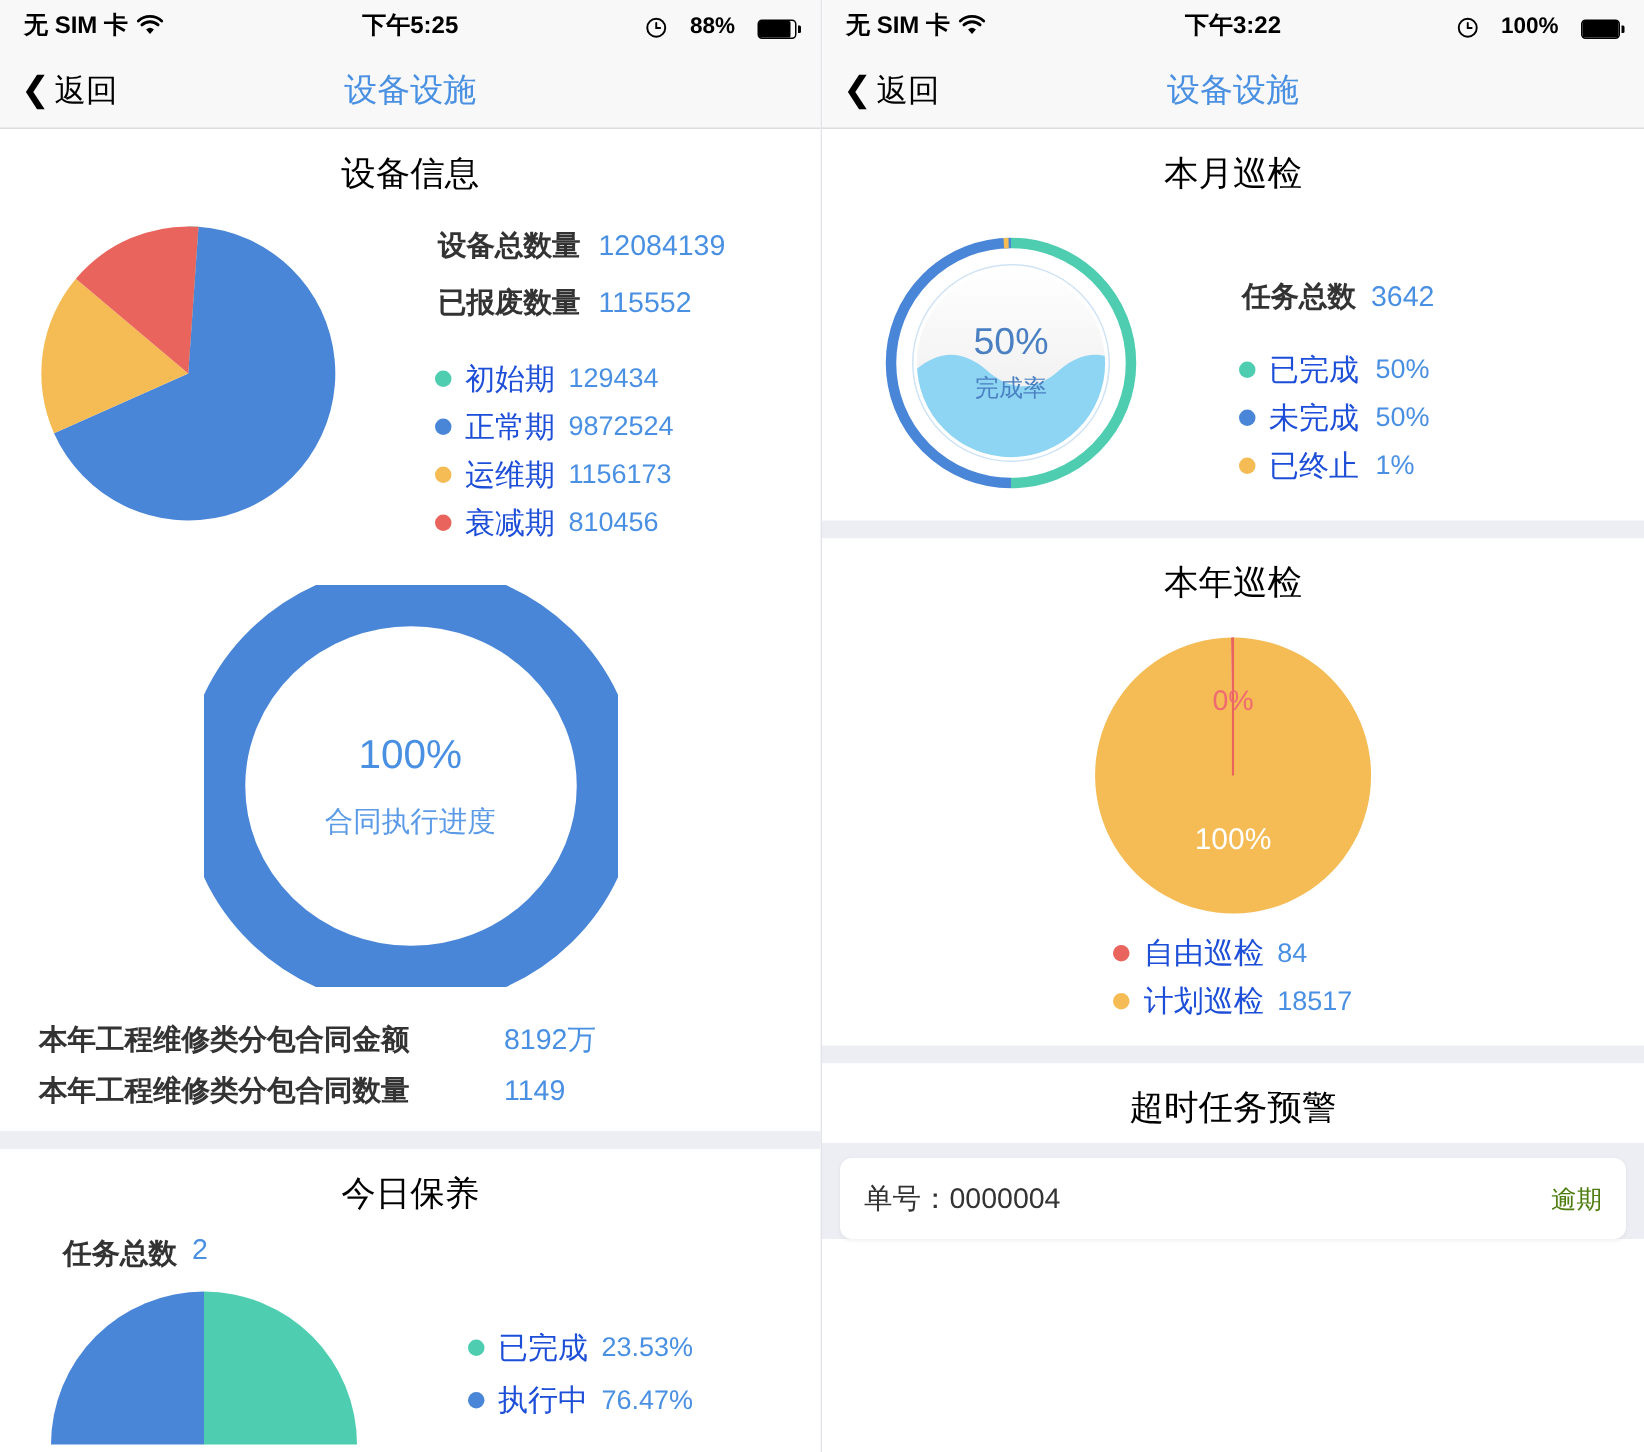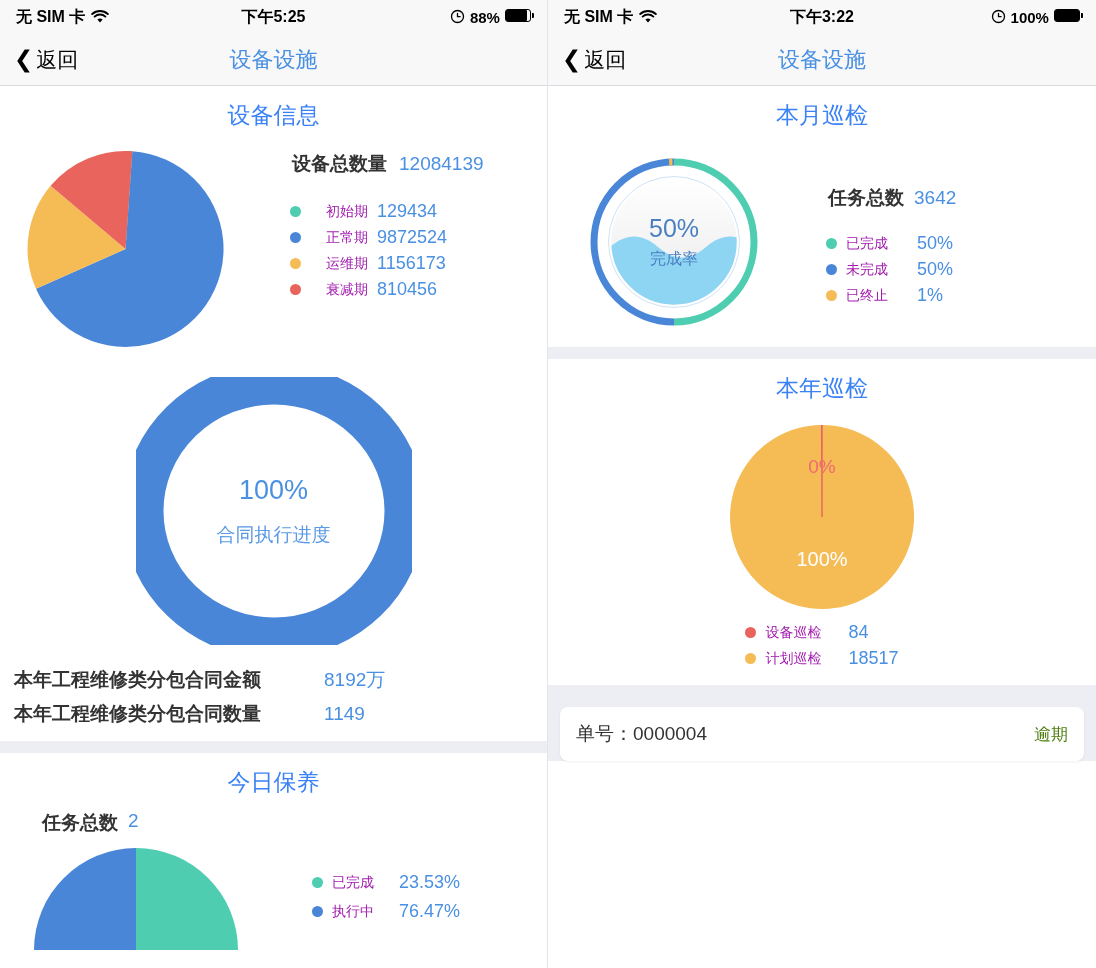--- a/index.html
+++ b/index.html
@@ -16,22 +16,22 @@
   .phone.left { border-right: 1px solid #e3e4ea; }
 
   
   .statusbar {
     height: 34px; display: flex; align-items: center;
     padding: 0 16px; font-size: 16px; font-weight: bold; color: #000;
     background: #f8f8f8;
   }
   .sb-left { display: flex; align-items: center; gap: 6px; width: 33%; }
   .sb-center { width: 34%; text-align: center; letter-spacing: 0px; }
-  .sb-right { width: 33%; display: flex; align-items: flex-start;
-              justify-content: flex-end; gap: 5px; }
+  .sb-right { width: 33%; display: flex; align-items: flex-end;
+              justify-content: flex-end; gap: 15px; }
   .wifi-icon { display: inline-block; }
   .batt-pct { font-size: 15px; font-weight: bold; }
   .battery {
     width: 26px; height: 13px; border: 1.5px solid #000; border-radius: 3px;
     position: relative; display: inline-block;
   }
   .battery::after {
     content: ""; position: absolute; right: -4px; top: 3.5px;
     width: 2px; height: 5px; background: #000; border-radius: 0 1px 1px 0;
   }
@@ -50,33 +50,33 @@
   .nav-chevron { font-size: 23px; font-weight: 300; line-height: 1; }
   .nav-title {
     position: absolute; left: 0; right: 0; text-align: center;
     font-size: 22px; color: #4a90e2; pointer-events: none;
   }
 
   
   .gap { height: 12px; background: #eceef3; }
   .section { background: #fff; }
   .sec-title {
-    text-align: center; font-size: 23px; color: #3b82f6;
+    text-align: center; font-size: 23px; color: #000000;
     padding: 14px 0 8px 0; font-weight: 400;
   }
 
   
   .kv-row { display: flex; align-items: baseline; gap: 10px; }
   .kv-label { font-size: 19px; color: #333; font-weight: bold; }
   .kv-value { font-size: 19px; color: #4a90e2; }
 
   .legend { display: flex; flex-direction: column; gap: 5px; }
   .legend-item { display: flex; align-items: center; gap: 9px; }
   .dot { width: 11px; height: 11px; border-radius: 50%; flex: none; }
-  .lg-label { font-size: 14px; color: #a21caf; min-width: 58px; }
+  .lg-label { font-size: 20px; color: #1d4ed8; min-width: 58px; }
   .lg-value { font-size: 18px; color: #4a90e2; }
 
   
   .eq-body { display: flex; padding: 4px 0 10px 0; text-align: right; }
   .eq-chart { width: 250px; display: flex; justify-content: center;
               align-items: flex-start; padding-top: 6px; }
   .eq-right { flex: 1; padding-top: 8px; }
   .eq-totals { display: flex; flex-direction: column; gap: 12px;
                align-items: flex-start; padding-left: 42px; }
   .eq-totals .kv-row { gap: 12px; }
@@ -88,21 +88,21 @@
   .donut-center {
     position: absolute; inset: 0; display: flex; flex-direction: column;
     align-items: center; justify-content: center; gap: 16px;
   }
   .donut-pct { font-size: 27px; color: #4a90e2; }
   .donut-label { font-size: 19px; color: #5a9ae6; }
 
   
   .contract { padding: 4px 0 10px 14px; }
   .contract .kv-row { padding: 4px 0; }
-  .contract .kv-label { min-width: 300px; }
+  .contract .kv-label { min-width: 300px; margin-left: 12px; }
 
   
   .tm-body { display: flex; padding-top: 4px; }
   .tm-chart { width: 272px; display: flex; justify-content: center; }
   .tm-right { flex: 1; padding-left: 18px; }
   .tm-total { display: flex; gap: 10px; justify-content: flex-start;
               padding-left: 42px; padding-top: 4px; }
 
   
   .wave-body { display: flex; padding: 8px 0 18px 0; }
@@ -193,20 +193,24 @@
               <path d="M0 0 L-89.5 39.8 A98 98 0 0 1 -74.9 -63.2 Z" fill="#f5bb54"></path>
               <path d="M0 0 L-74.9 -63.2 A98 98 0 0 1 6.8 -97.8 Z" fill="#e8645c"></path>
             </g>
           </svg>
         </div>
         <div class="eq-right">
           <div class="eq-totals">
             <div class="kv-row">
               <span class="kv-label">设备总数量</span>
               <span class="kv-value">12084139</span>
+            </div>
+            <div class="kv-row">
+              <span class="kv-label">已报废数量</span>
+              <span class="kv-value">115552</span>
             </div>
           </div>
           <div class="legend eq-legend">
             <div class="legend-item">
               <span class="dot" style="background:#4ecdb0"></span>
               <span class="lg-label">初始期</span>
               <span class="lg-value">129434</span>
             </div>
             <div class="legend-item">
               <span class="dot" style="background:#4a86d8"></span>
@@ -402,36 +406,37 @@
             <text x="95" y="51" font-size="19" fill="#f06a72" text-anchor="middle" font-family="Liberation Sans, sans-serif">0%</text>
             <text x="95" y="144" font-size="20" fill="#ffffff" text-anchor="middle" font-family="Liberation Sans, sans-serif">100%</text>
           </svg>
         </div>
       </div>
       <div class="year-legends">
         <div class="year-lg-col">
           <div class="legend">
             <div class="legend-item">
               <span class="dot" style="background:#e8645c"></span>
-              <span class="lg-label">设备巡检</span>
+              <span class="lg-label">自由巡检</span>
               <span class="lg-value">84</span>
             </div>
             <div class="legend-item">
               <span class="dot" style="background:#f5bb54"></span>
               <span class="lg-label">计划巡检</span>
               <span class="lg-value">18517</span>
             </div>
           </div>
         </div>
       </div>
     </div>
 
     <div class="gap"></div>
 
     <div class="section">
+      <div class="sec-title">超时任务预警</div>
       <div class="warn-card-area">
         <div class="warn-card">
           <span class="warn-no">单号：0000004</span>
           <span class="warn-badge">逾期</span>
         </div>
       </div>
     </div>
   </div>
 
 </div>

